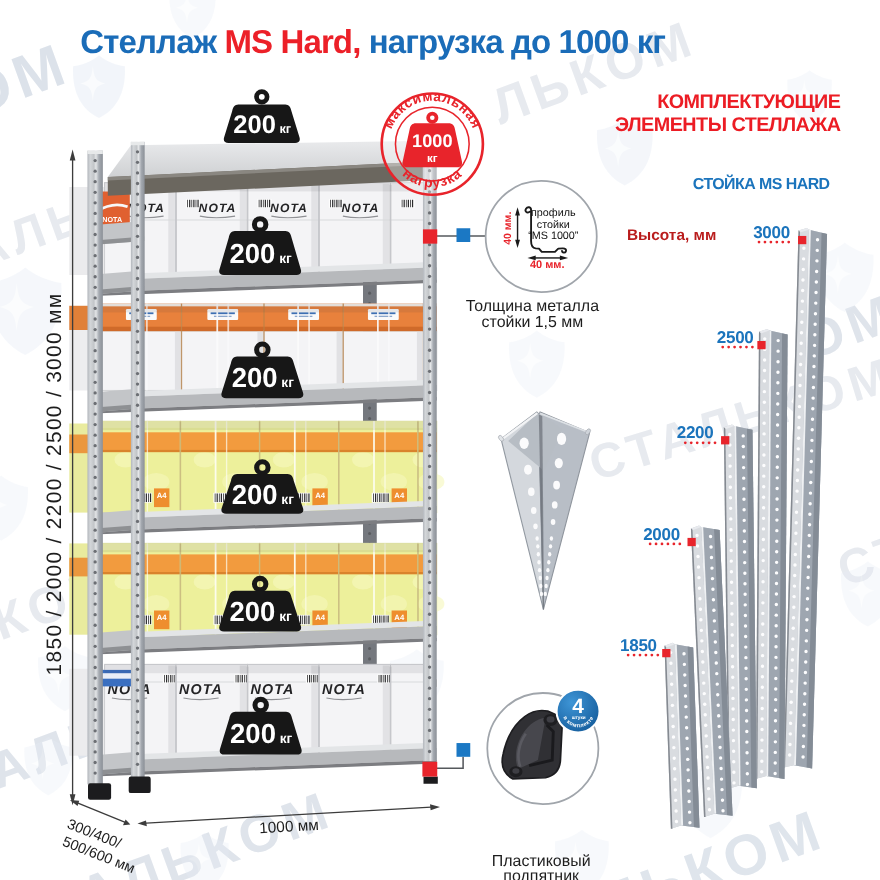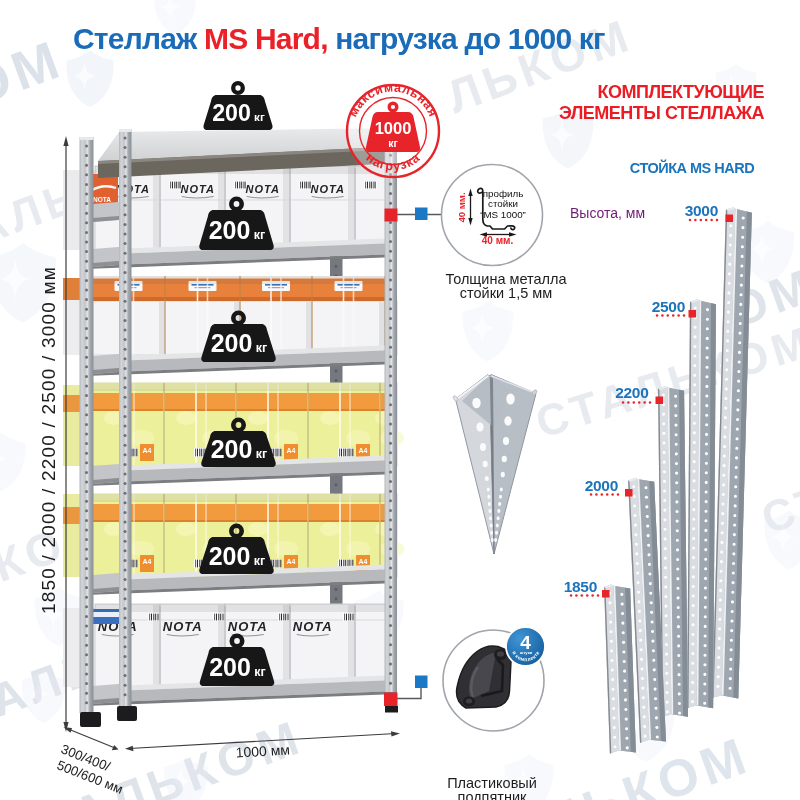--- a/index.html
+++ b/index.html
@@ -8,21 +8,21 @@
 .wm{position:absolute;left:0;top:0;width:800px;height:800px;overflow:hidden;}
 .wmt{position:absolute;font-weight:bold;color:#e7eaef;white-space:nowrap;
   transform-origin:0 0;letter-spacing:5px;}
 .title{position:absolute;left:45px;top:21.5px;width:700px;font-size:30px;font-weight:bold;
   color:#1a6cb8;letter-spacing:-0.8px;white-space:nowrap;margin-left:28px;}
 .title .red{color:#ec2028;}
 .h-red{position:absolute;left:464px;top:82px;width:300px;text-align:right;
   font-size:18px;font-weight:bold;color:#ec1c24;line-height:20.5px;letter-spacing:-0.5px;}
 .h-blue{position:absolute;left:560px;top:160px;width:264px;text-align:center;
   font-size:14.5px;font-weight:bold;color:#1b74bc;letter-spacing:-0.5px;}
-.lbl{position:absolute;font-size:15px;color:#701a75;}
+.lbl{position:absolute;font-size:15px;color:#b91c1c;font-weight:bold;}
 .c-txt{position:absolute;text-align:center;font-size:14.5px;color:#1d1d1d;line-height:13.5px;}
 svg.main{position:absolute;left:0;top:0;}
 </style>
 </head>
 <body>
 
 <div class="wm" id="wmlayer">
 <div class="wmt" style="left:-118px;top:88px;font-size:54px;transform:rotate(-20deg);color:#dce2ea;">ЬКОМ</div>
 <div class="wmt" style="left:95px;top:183px;font-size:44px;transform:rotate(-20deg);">СТАЛЬ</div>
 <div class="wmt" style="left:440px;top:73px;font-size:46px;transform:rotate(-20deg);">ЛЬКОМ</div>
@@ -60,21 +60,21 @@
 </div>
 
 <div class="title">Стеллаж <span class="red">MS Hard,</span> нагрузка до 1000 кг</div>
 
 <div class="h-red">КОМПЛЕКТУЮЩИЕ<br>ЭЛЕМЕНТЫ СТЕЛЛАЖА</div>
 
 <div class="h-blue">СТОЙКА MS HARD</div>
 
 <div class="lbl" style="left:570px;top:205px;font-size:14px;">Высота, мм</div>
 
-<div class="c-txt" style="left:426px;top:273px;width:160px;">Толщина металла<br>стойки 1,5 мм</div>
+<div class="c-txt" style="left:404px;top:273px;width:160px;">Толщина металла<br>стойки 1,5 мм</div>
 
 <div class="c-txt" style="left:412px;top:777px;width:160px;">Пластиковый<br>подпятник</div>
 
 <svg class="main" width="800" height="800" viewBox="0 0 800 800">
 <defs>
 <linearGradient id="postg" x1="0" y1="0" x2="1" y2="0">
   <stop offset="0" stop-color="#b2b6bc"></stop>
         <stop offset="0.18" stop-color="#d3d6d9"></stop>
   <stop offset="0.42" stop-color="#c2c5c8"></stop>
         <stop offset="0.55" stop-color="#e4e6e8"></stop>

